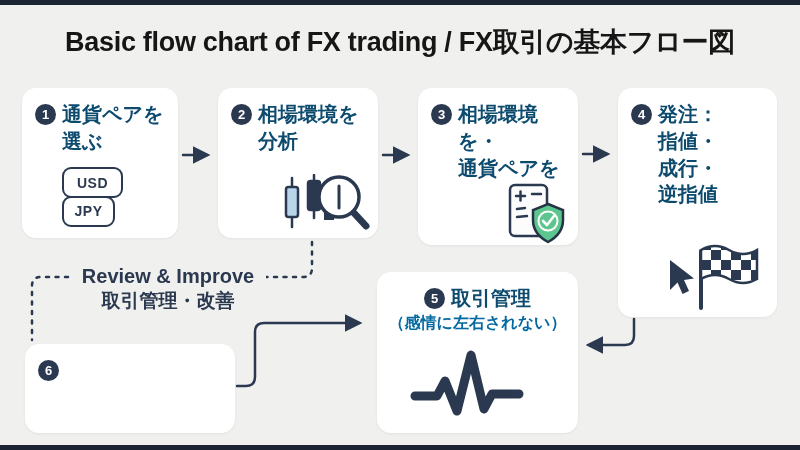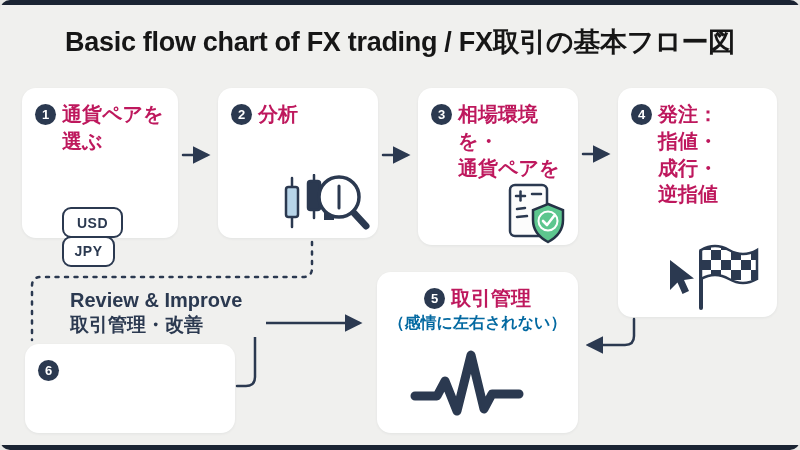--- a/index.html
+++ b/index.html
@@ -1,20 +1,19 @@
 <!DOCTYPE html>
 <html><head>
 <meta charset="utf-8">
 <style>
   html,body{margin:0;padding:0;background:#e8e8e6;}
   .canvas{
     position:relative;width:800px;height:450px;margin:0 auto;
     background:#f0f0ee;overflow:hidden;
     font-family:"Liberation Sans","DejaVu Sans",sans-serif;
-    border-radius:10px;
   }
   .edge-bar{position:absolute;left:0;width:800px;height:5px;background:#1b2433;z-index:5;}
   #bar-top{top:0;}
   #bar-bottom{bottom:0;}
   .page-title{
     position:absolute;top:24px;left:0;width:800px;text-align:center;
     font-size:27px;font-weight:700;color:#161616;letter-spacing:-0.3px;z-index:2;
   }
   .box{
     position:absolute;background:#ffffff;border-radius:14px;
@@ -25,38 +24,38 @@
   #box3{left:418px;top:88px;width:160px;height:157px;}
   #box4{left:618px;top:88px;width:159px;height:229px;}
   #box5{left:377px;top:272px;width:201px;height:161px;}
   #box6{left:25px;top:344px;width:210px;height:89px;}
   .step-head{display:flex;align-items:flex-start;gap:6px;padding:13px 8px 0 13px;}
   .badge{
     width:21px;height:21px;border-radius:50%;background:#2b3950;color:#fff;
     font-size:13px;font-weight:700;display:inline-flex;align-items:center;
     justify-content:center;flex:none;margin-top:3px;
   }
-  .lines{font-size:20px;font-weight:700;color:#be185d;line-height:1.34;}
+  .lines{font-size:20px;font-weight:700;color:#0c4a6e;line-height:1.34;}
   .center-head{justify-content:center;padding-left:8px;}
   .sub-line{
     text-align:center;font-size:16px;font-weight:700;color:#0369a1;margin-top:1px;
   }
   .box-icon{position:absolute;}
   
-  .pair-icon{left:40px;top:79px;margin-top:40px;}
+  .pair-icon{left:40px;top:79px;}
   .pair-chip{
     border:2.5px solid #2b3950;border-radius:9px;background:#fff;height:27px;
     display:flex;align-items:center;justify-content:center;
     font-size:14px;font-weight:700;color:#2b3950;letter-spacing:0.5px;
   }
   .chip-top{width:57px;}
   .chip-bottom{width:49px;margin-top:-2.5px;}
   .loop-label{
     position:absolute;left:70px;top:263px;width:196px;z-index:4;
-    background:#f0f0ee;text-align:left;color:#2b3950;margin-top:24px;
+    background:#f0f0ee;text-align:center;color:#2b3950;
   }
   .loop-en{font-size:20px;font-weight:600;line-height:26px;}
   .loop-ja{font-size:19px;font-weight:700;line-height:24px;}
   .overlay{position:absolute;left:0;top:0;z-index:3;pointer-events:none;}
 </style>
 </head>
 <body>
 
 <div class="canvas">
 
@@ -97,20 +96,21 @@
     <div class="box-icon pair-icon">
       <div class="pair-chip chip-top">USD</div>
       <div class="pair-chip chip-bottom">JPY</div>
     </div>
   </div>
 
   <div id="box2" class="box">
     <div class="step-head">
       <span class="badge">2</span>
       <div class="lines">
+        <div>相場環境を</div>
         <div>分析</div>
       </div>
     </div>
     <svg class="box-icon" style="left:63px;top:86px;" width="96" height="62" viewBox="0 0 96 62">
       <g stroke="#2b3950" stroke-linecap="round">
         <line x1="11" y1="4" x2="11" y2="14" stroke-width="2.5"></line>
         <line x1="11" y1="42" x2="11" y2="53" stroke-width="2.5"></line>
         <rect x="5" y="13" width="12" height="30" rx="2.5" fill="#b8d5e9" stroke-width="2.5"></rect>
         <line x1="33" y1="1" x2="33" y2="8" stroke-width="2.5"></line>
         <line x1="33" y1="36" x2="33" y2="44" stroke-width="2.5"></line>

